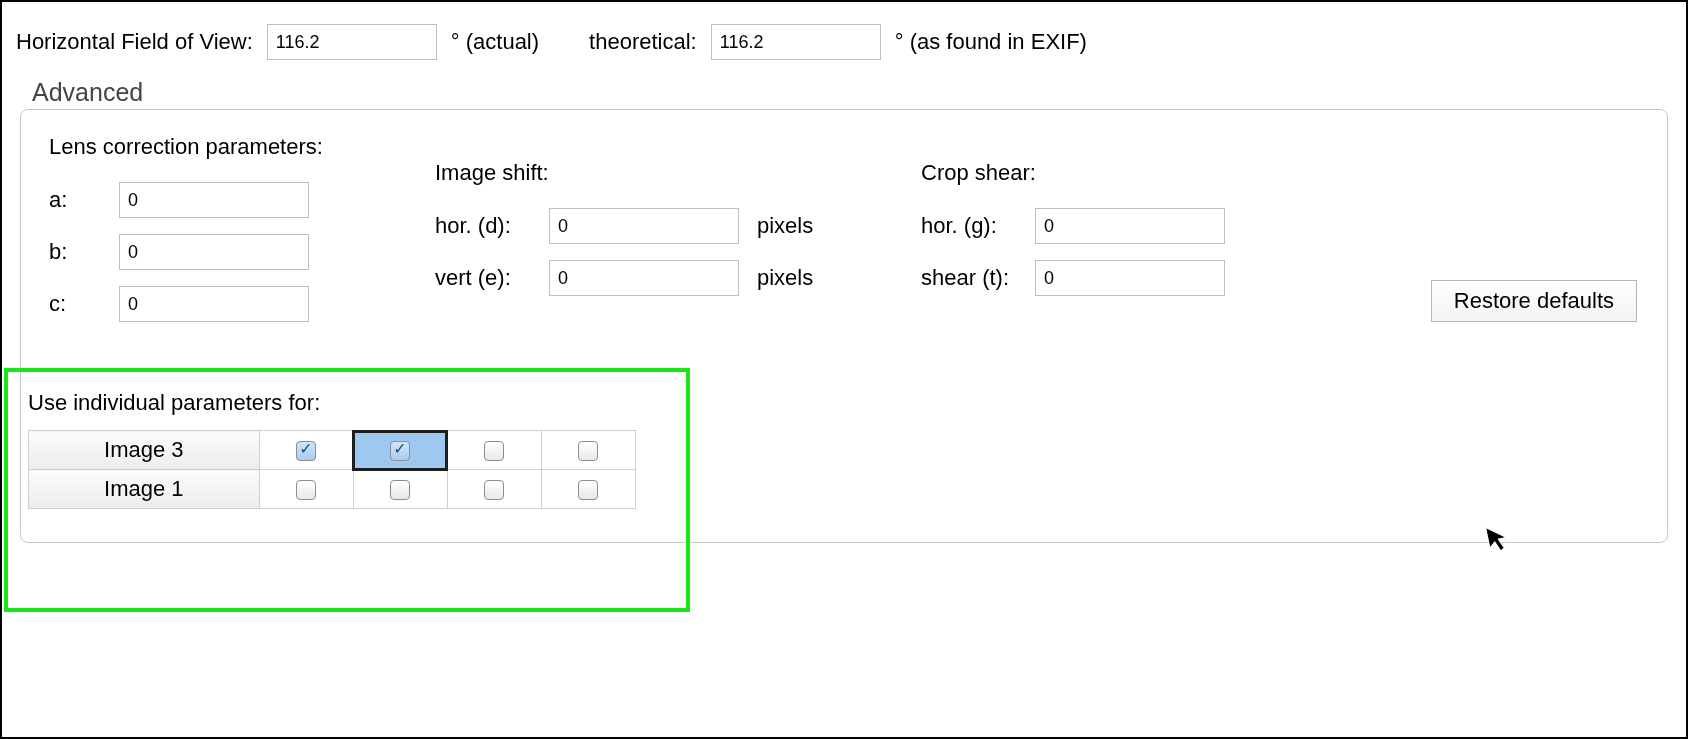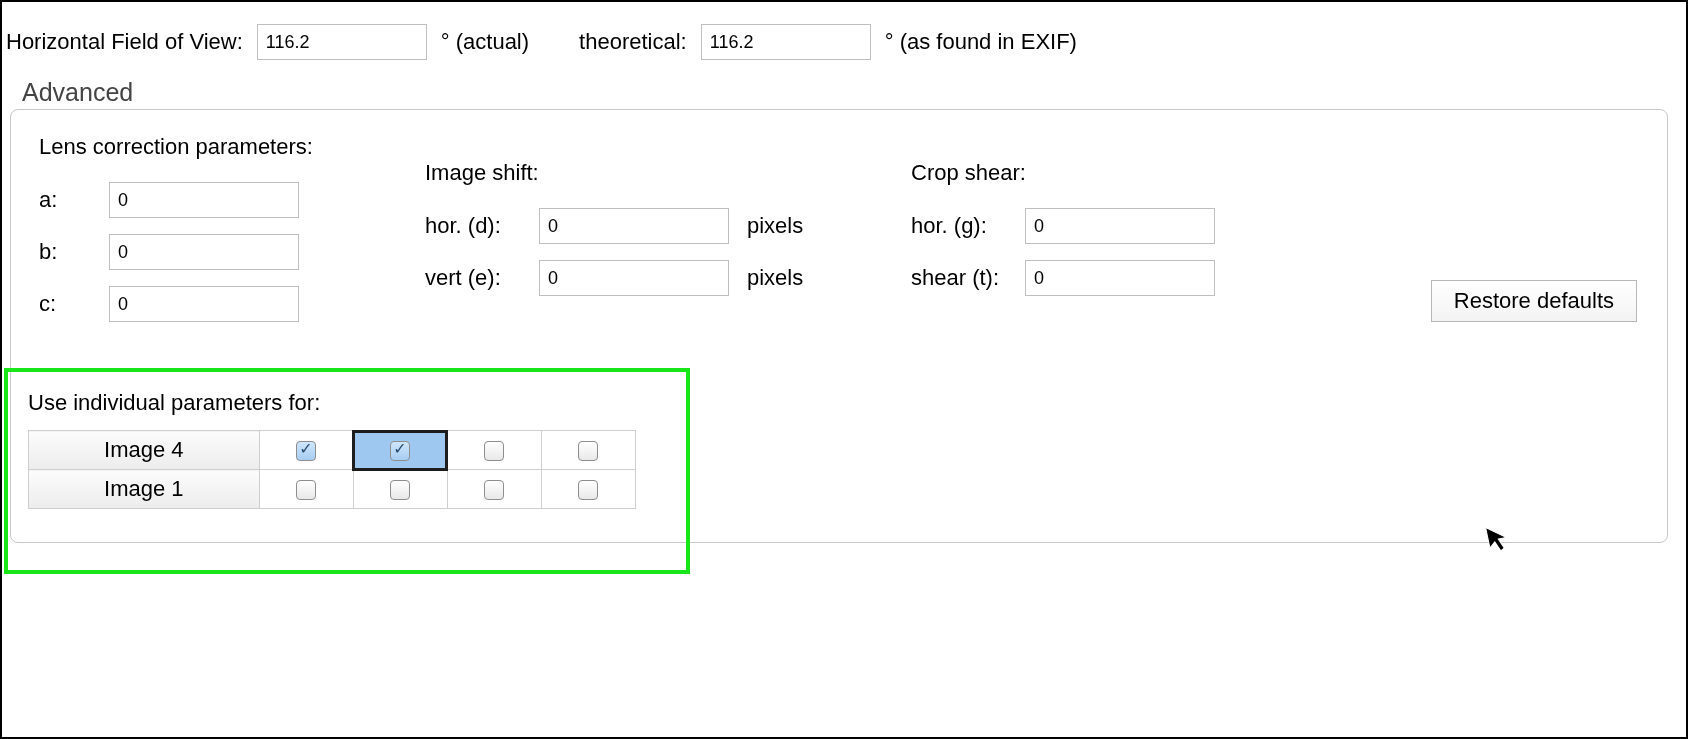--- a/index.html
+++ b/index.html
@@ -1,30 +1,30 @@
 <!DOCTYPE html>
 <html><head>
 <meta charset="utf-8">
 <style>
   html,body{margin:0;padding:0;font-family:"Lucida Grande","Helvetica Neue",Arial,sans-serif;font-size:22px;color:#000;background:#fff}
-  .root{width:1688px;height:739px;box-sizing:border-box;border:2px solid #000;position:relative;padding:22px 14px 14px 4px}
+  .root{width:1688px;height:739px;box-sizing:border-box;border:2px solid #000;position:relative;padding:22px 14px 14px 14px}
   .hfov-row{display:flex;align-items:center;gap:14px;margin-bottom:18px}
   .text-input{height:36px;width:170px;border:1px solid #bfbfbf;padding:2px 8px;font-size:18px;font-family:inherit;box-sizing:border-box}
   .section-label{font-size:25px;color:#444;margin:3px 0 2px 16px}
   .fieldset{border:1px solid #c8c8c8;border-radius:8px;margin:0 4px 0 4px;padding:24px 28px 220px 28px;position:relative}
   .cols{display:flex;gap:56px;align-items:center}
   .col{display:flex;flex-direction:column;gap:16px;min-width:330px}
   .col-shift{min-width:430px}
   .col-label{margin-bottom:6px}
   .pair{display:flex;align-items:center;gap:14px}
   .k{min-width:56px}
   .k-wide{min-width:100px}
   .unit{margin-left:4px}
   .restore-btn{position:absolute;right:30px;top:170px;height:42px;padding:0 22px;font-size:22px;font-family:inherit;border:1px solid #b7b7b7;border-radius:0;background:linear-gradient(#ffffff,#f3f3f3);cursor:pointer}
-  .green-box{position:absolute;left:2px;top:366px;width:686px;height:206px;border:4px solid #19e619;box-sizing:border-box;padding:18px 16px 10px 20px;background:transparent}
+  .green-box{position:absolute;left:2px;top:366px;width:686px;height:244px;border:4px solid #19e619;box-sizing:border-box;padding:18px 16px 10px 20px;background:transparent}
   .green-box .title{margin-bottom:14px}
   table.params{border-collapse:collapse;font-size:22px;width:608px}
   table.params th,table.params td{border:1px solid #cfcfcf;text-align:center;padding:4px 10px;height:30px}
   table.params th{background:linear-gradient(#fcfcfc,#ececec);font-weight:normal}
   table.params td.rowhdr{background:linear-gradient(#fcfcfc,#ececec)}
   .cb{width:18px;height:18px;border:1px solid #8e8e8e;border-radius:4px;display:inline-block;vertical-align:middle;background:linear-gradient(#ffffff,#e8e8e8);position:relative}
   .cb.checked{background:linear-gradient(#cfe6fb,#a7cdf2)}
   .cb.checked::after{content:"✓";position:absolute;left:2px;top:-3px;font-size:16px;color:#274a6d}
   .cell-sel{outline:3px solid #1d1d1d;outline-offset:-2px;background:#9ec8f0}
   .cursor{position:absolute;right:176px;bottom:176px;font-size:26px;transform:rotate(-12deg)}
@@ -92,21 +92,21 @@
     </div>
 
     <button class="restore-btn">Restore defaults</button>
   </div>
 
   <div class="green-box">
     <div class="title">Use individual parameters for:</div>
     <table class="params">
       <tbody>
       <tr>
-        <td class="rowhdr">Image 4</td>
+        <td class="rowhdr">Image 3</td>
         <td><span class="cb checked"></span></td>
         <td class="cell-sel"><span class="cb checked"></span></td>
         <td><span class="cb"></span></td>
         <td><span class="cb"></span></td>
       </tr>
       <tr>
         <td class="rowhdr">Image 1</td>
         <td><span class="cb"></span></td>
         <td><span class="cb"></span></td>
         <td><span class="cb"></span></td>

